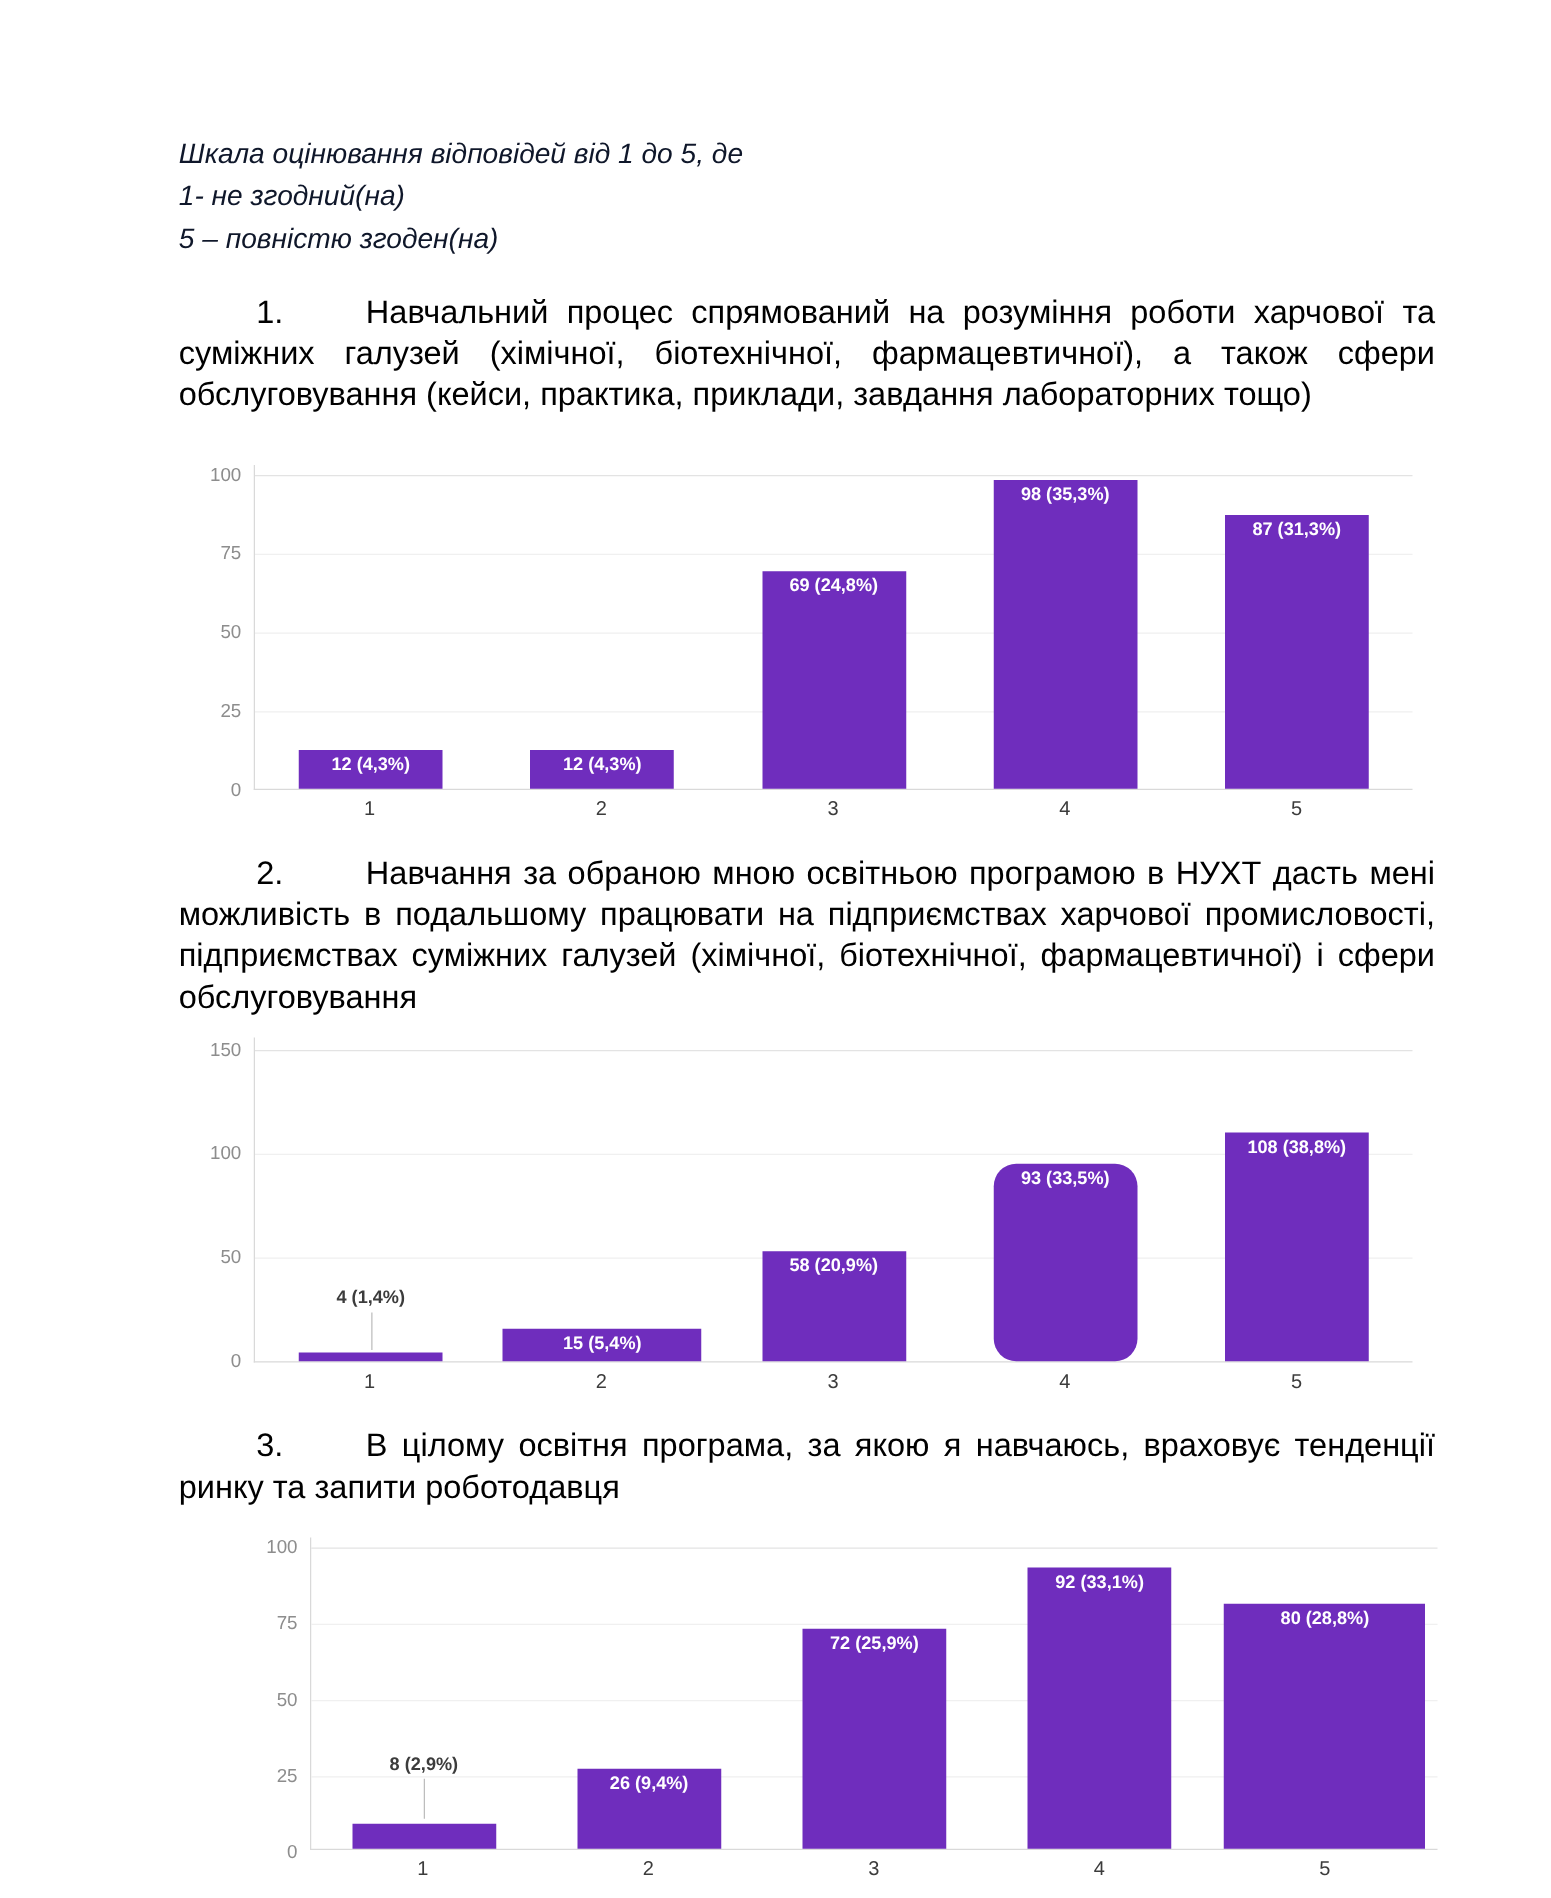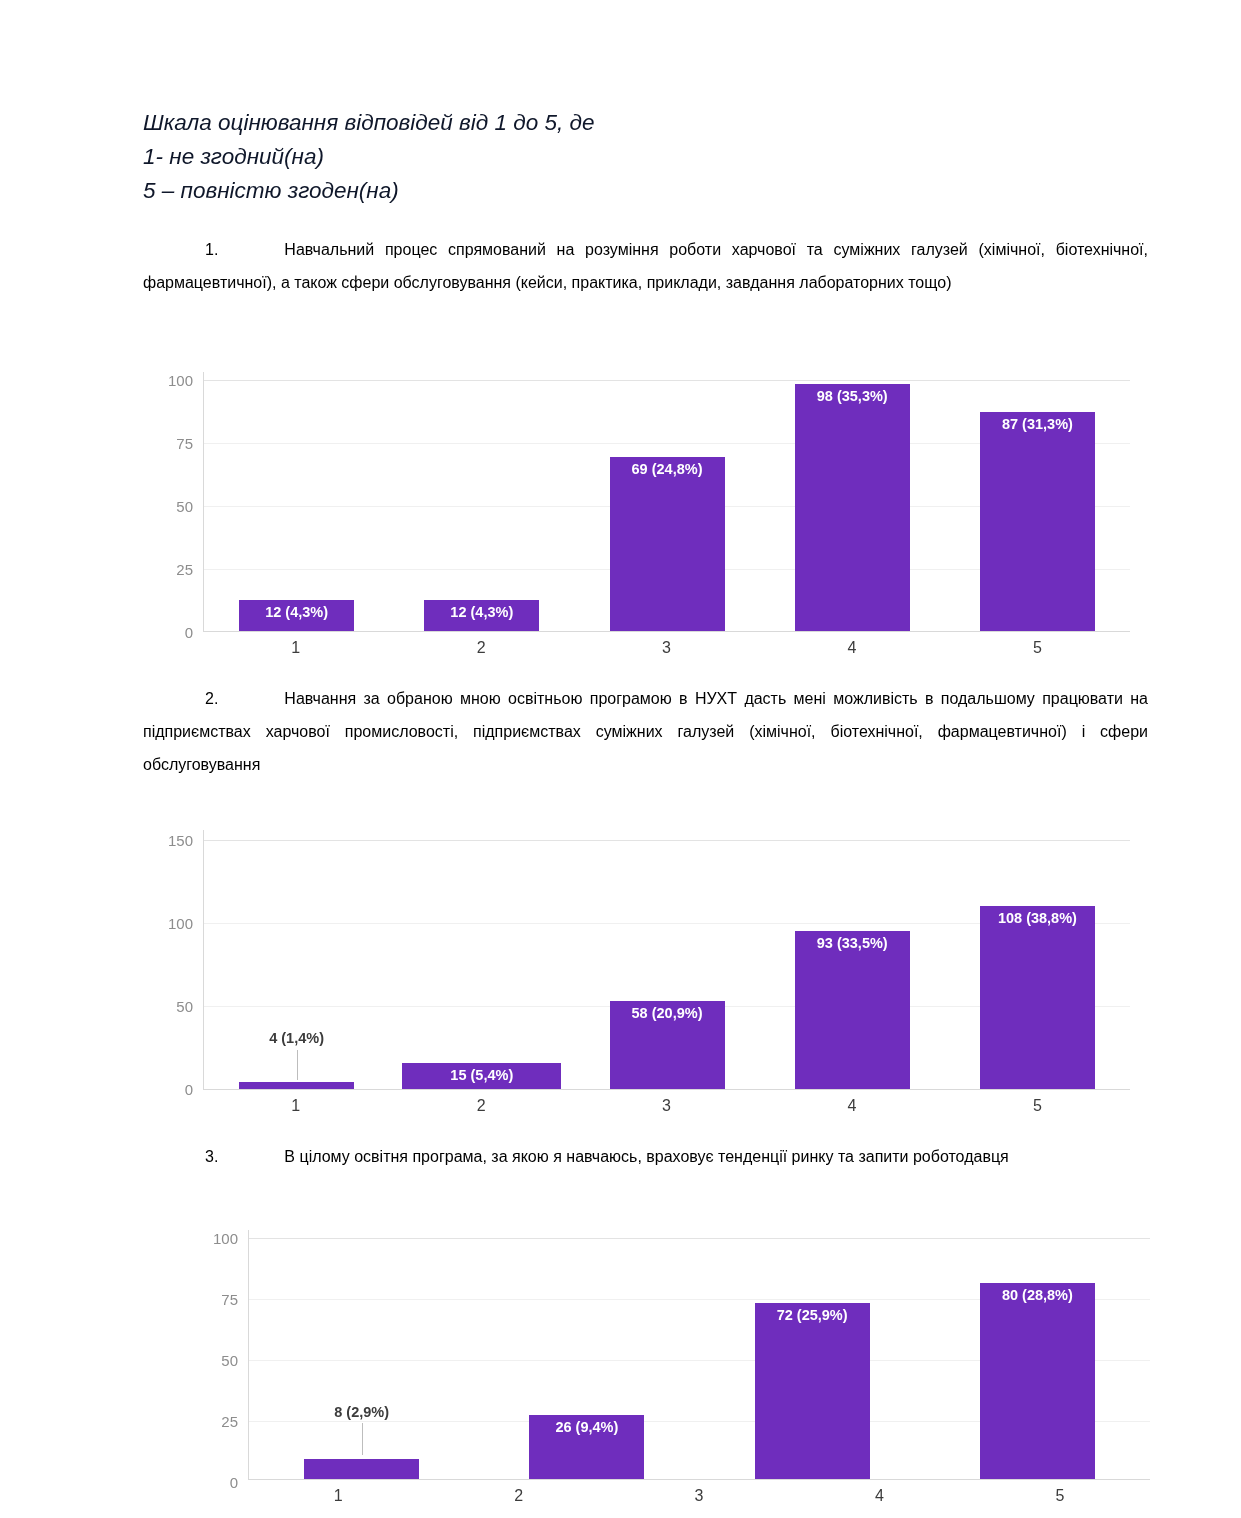--- a/index.html
+++ b/index.html
@@ -51,21 +51,21 @@
     font-style: italic;
     font-size: 22.5px;
     line-height: 34px;
     color: #0f172a;
   }
 
   
   .question {
     position: absolute;
     width: 1005px;
-    font-size: 16px;
+    font-size: 26px;
     line-height: 33px;
     text-align: justify;
     color: #000000;
   }
   .q-indent {
     display: inline-block;
     width: 62px;
   }
   .q-gap {
     display: inline-block;
@@ -288,21 +288,21 @@
             <div class="bar" style="height:26px;padding-left:44px;">
               <span class="bar-label-inside">15 (5,4%)</span>
             </div>
           </div>
           <div class="bar-slot">
             <div class="bar" style="height:88px;">
               <span class="bar-label-inside">58 (20,9%)</span>
             </div>
           </div>
           <div class="bar-slot">
-            <div class="bar" style="height:158px;">
+            <div class="bar" style="height:158px;border-radius:18px;">
               <span class="bar-label-inside">93 (33,5%)</span>
             </div>
           </div>
           <div class="bar-slot">
             <div class="bar" style="height:183px;">
               <span class="bar-label-inside">108 (38,8%)</span>
             </div>
           </div>
         </div>
       </div>
@@ -346,21 +346,26 @@
             <div class="bar" style="height:64px;">
               <span class="bar-label-inside">26 (9,4%)</span>
             </div>
           </div>
           <div class="bar-slot">
             <div class="bar" style="height:176px;margin-top:14px;">
               <span class="bar-label-inside">72 (25,9%)</span>
             </div>
           </div>
           <div class="bar-slot">
-            <div class="bar" style="height:196px;">
+            <div class="bar" style="height:225px;">
+              <span class="bar-label-inside">92 (33,1%)</span>
+            </div>
+          </div>
+          <div class="bar-slot">
+            <div class="bar" style="height:196px;padding-left:46px;">
               <span class="bar-label-inside">80 (28,8%)</span>
             </div>
           </div>
         </div>
       </div>
       <div class="x-axis-labels">
         <span class="x-tick">1</span>
         <span class="x-tick">2</span>
         <span class="x-tick">3</span>
         <span class="x-tick">4</span>

